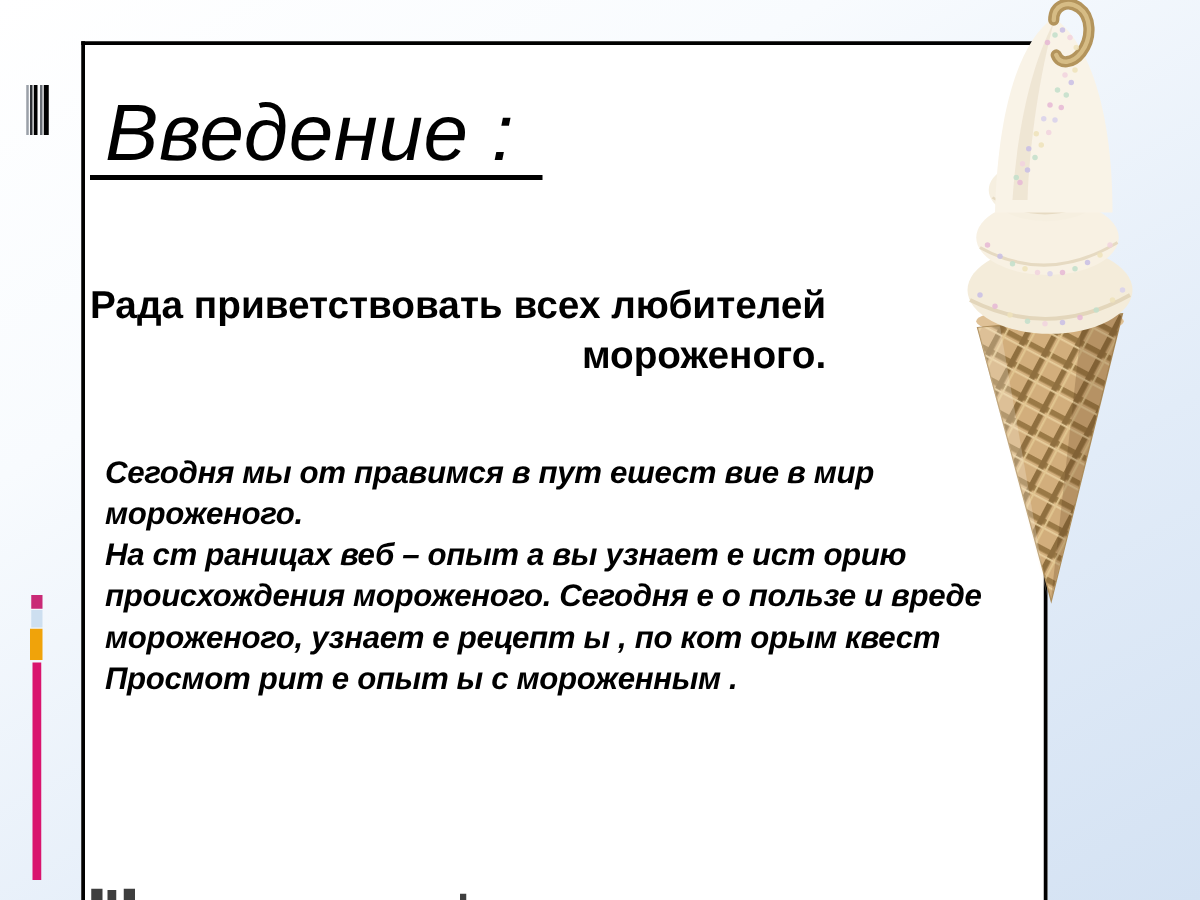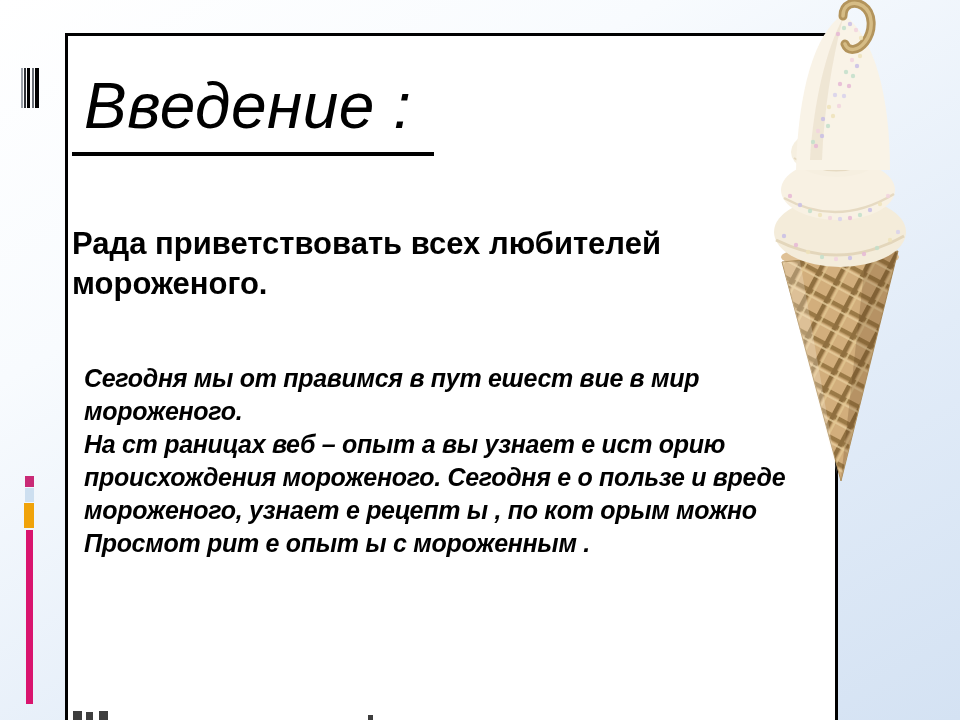--- a/index.html
+++ b/index.html
@@ -9,24 +9,24 @@
     font-family:"Liberation Sans", sans-serif;color:#000;
   }
   .slide{
     position:absolute;left:65px;top:33px;width:773px;height:700px;
     box-sizing:border-box;background:#ffffff;
     border:3px solid #000;border-bottom:none;z-index:1;
   }
   .title-block{position:absolute;left:4px;top:38px;white-space:nowrap;}
   .title-underline{
     display:inline-block;font-size:64px;line-height:64px;font-style:italic;
-    padding:0 22px 14px 12px;border-bottom:4px solid #000;letter-spacing:0.5px;
+    padding:0 22px 2px 12px;border-bottom:4px solid #000;letter-spacing:0.5px;
   }
   .greeting{position:absolute;left:4px;top:188px;font-size:31px;font-weight:bold;line-height:40px;}
-  .greeting div{white-space:nowrap;}
+  .greeting div{white-space:nowrap;text-align:right;}
   .intro{position:absolute;left:16px;top:326px;font-size:25px;font-weight:bold;font-style:italic;line-height:33px;letter-spacing:-0.3px;}
   .intro div{white-space:nowrap;}
   
   .bar{position:absolute;}
   .barcode{position:absolute;left:21px;top:68px;height:40px;display:flex;align-items:stretch;z-index:2;}
   .barcode span{display:block;height:100%;}
   .bc1{width:2px;background:#9aa0a8;margin-right:1px;}
   .bc2{width:2px;background:#2f3237;margin-right:1px;}
   .bc3{width:3px;background:#000;margin-right:2px;}
   .bc4{width:2px;background:#6a6f76;margin-right:1px;}
@@ -65,21 +65,21 @@
   <div class="greeting">
     <div>Рада приветствовать всех любителей</div>
     <div>мороженого.</div>
   </div>
 
   <div class="intro">
     <div>Сегодня мы от правимся в пут ешест вие в мир</div>
     <div>мороженого.</div>
     <div>На ст раницах веб – опыт а вы узнает е ист орию</div>
     <div>происхождения мороженого. Сегодня е о пользе и вреде</div>
-    <div>мороженого, узнает е рецепт ы , по кот орым можно</div>
+    <div>мороженого, узнает е рецепт ы , по кот орым квест</div>
     <div>Просмот рит е опыт ы с мороженным .</div>
   </div>
 </div>
 
 <div class="fragment frag1"></div>
 <div class="fragment frag2"></div>
 <div class="fragment frag3"></div>
 <div class="fragment frag4"></div>
 
 <svg class="icecream" viewBox="0 0 200 500" xmlns="http://www.w3.org/2000/svg">

